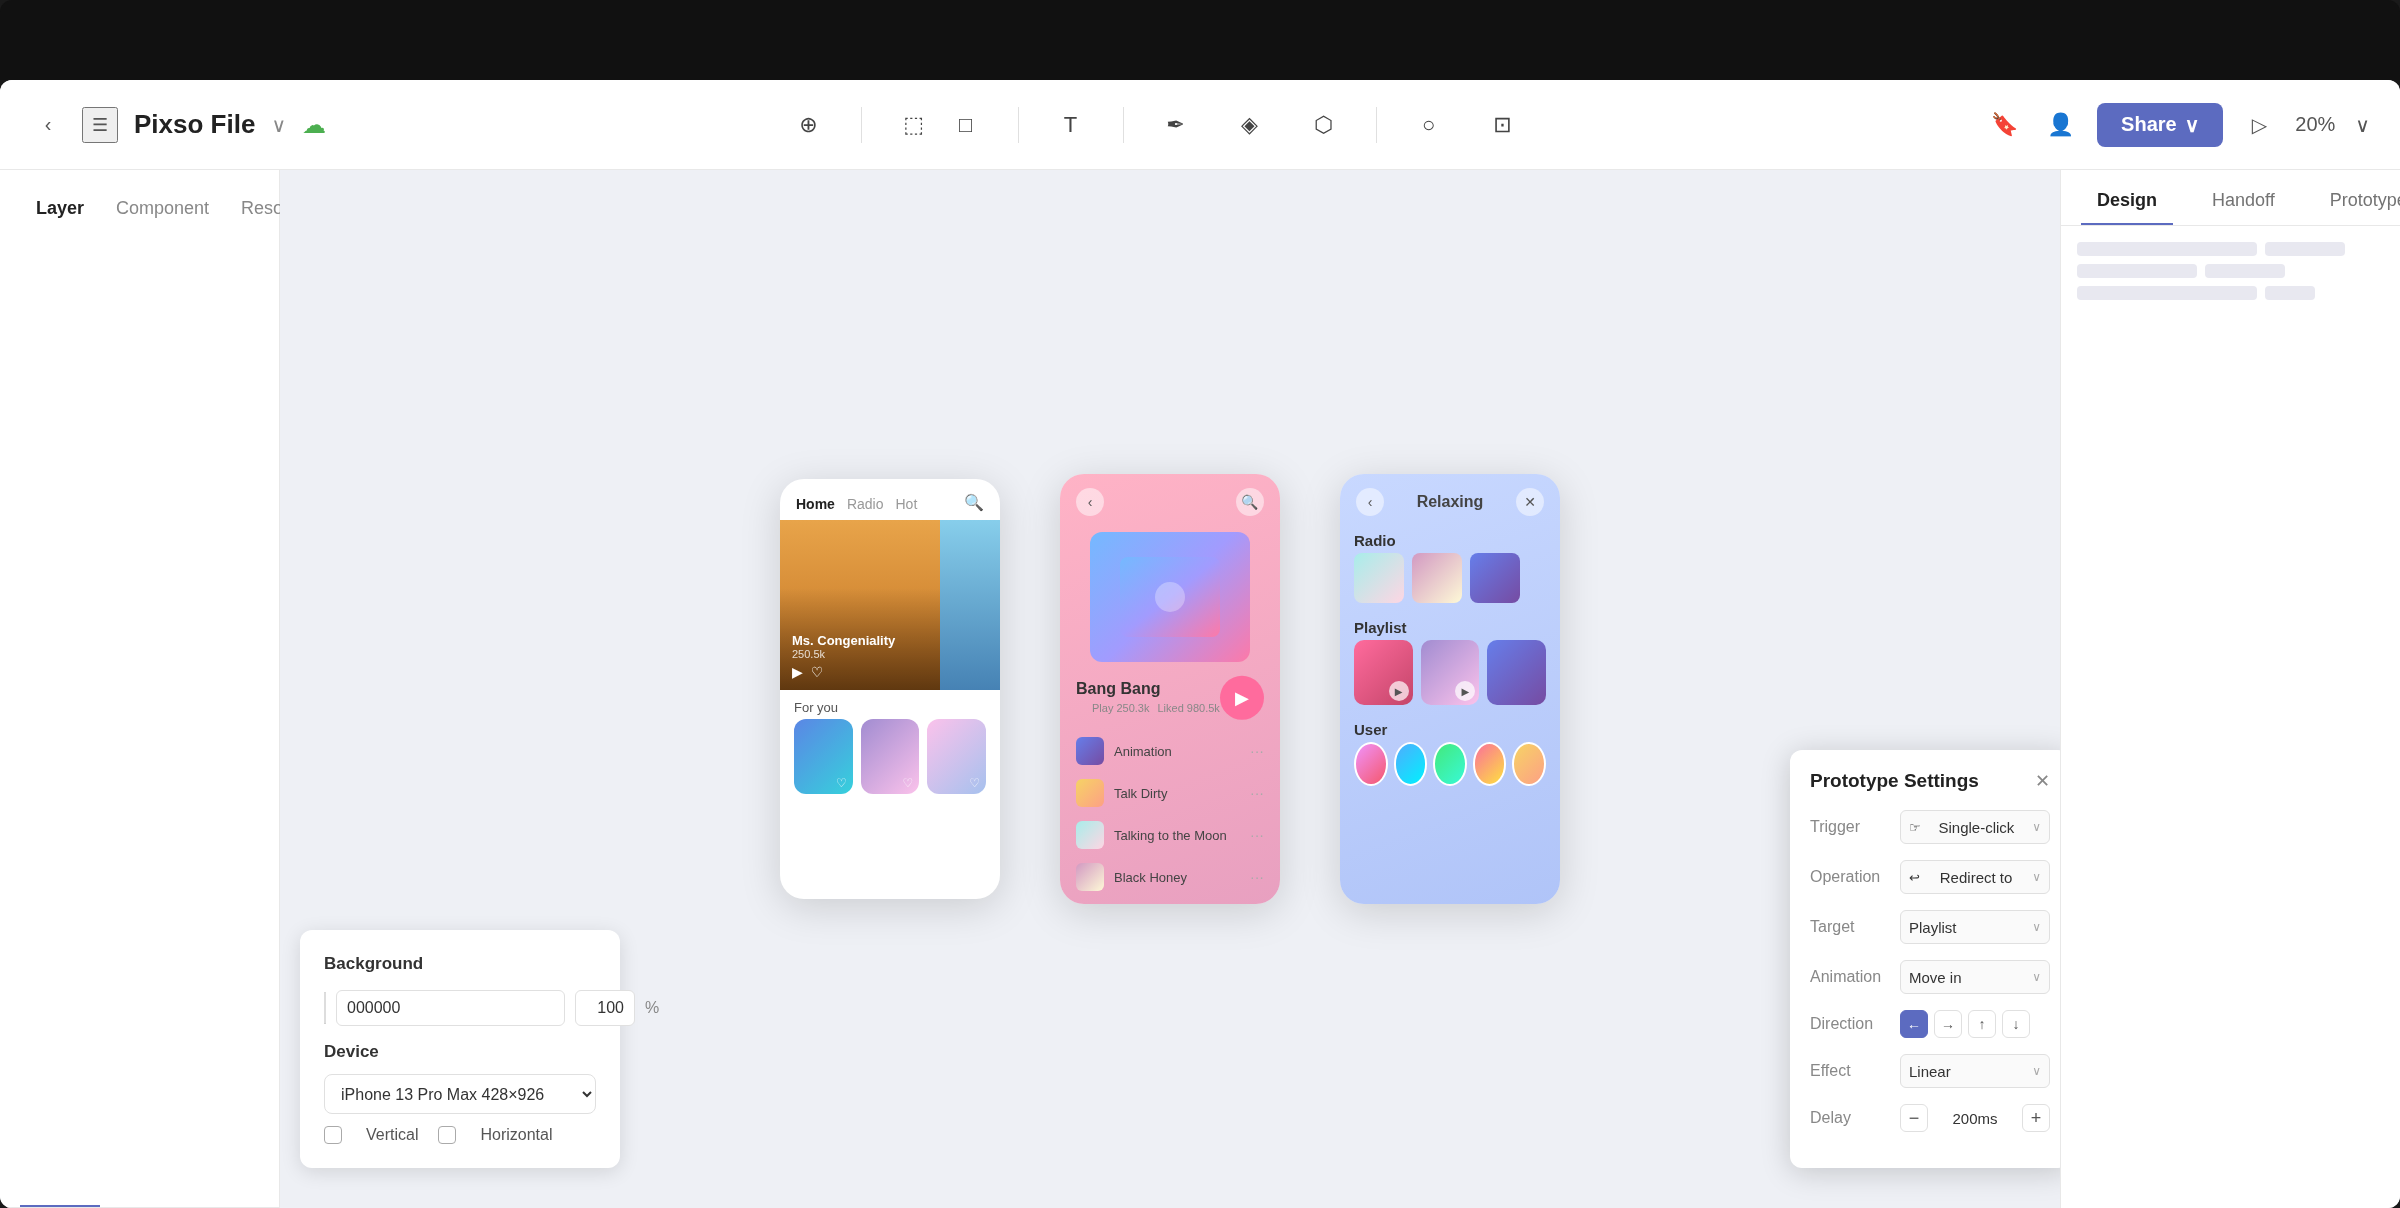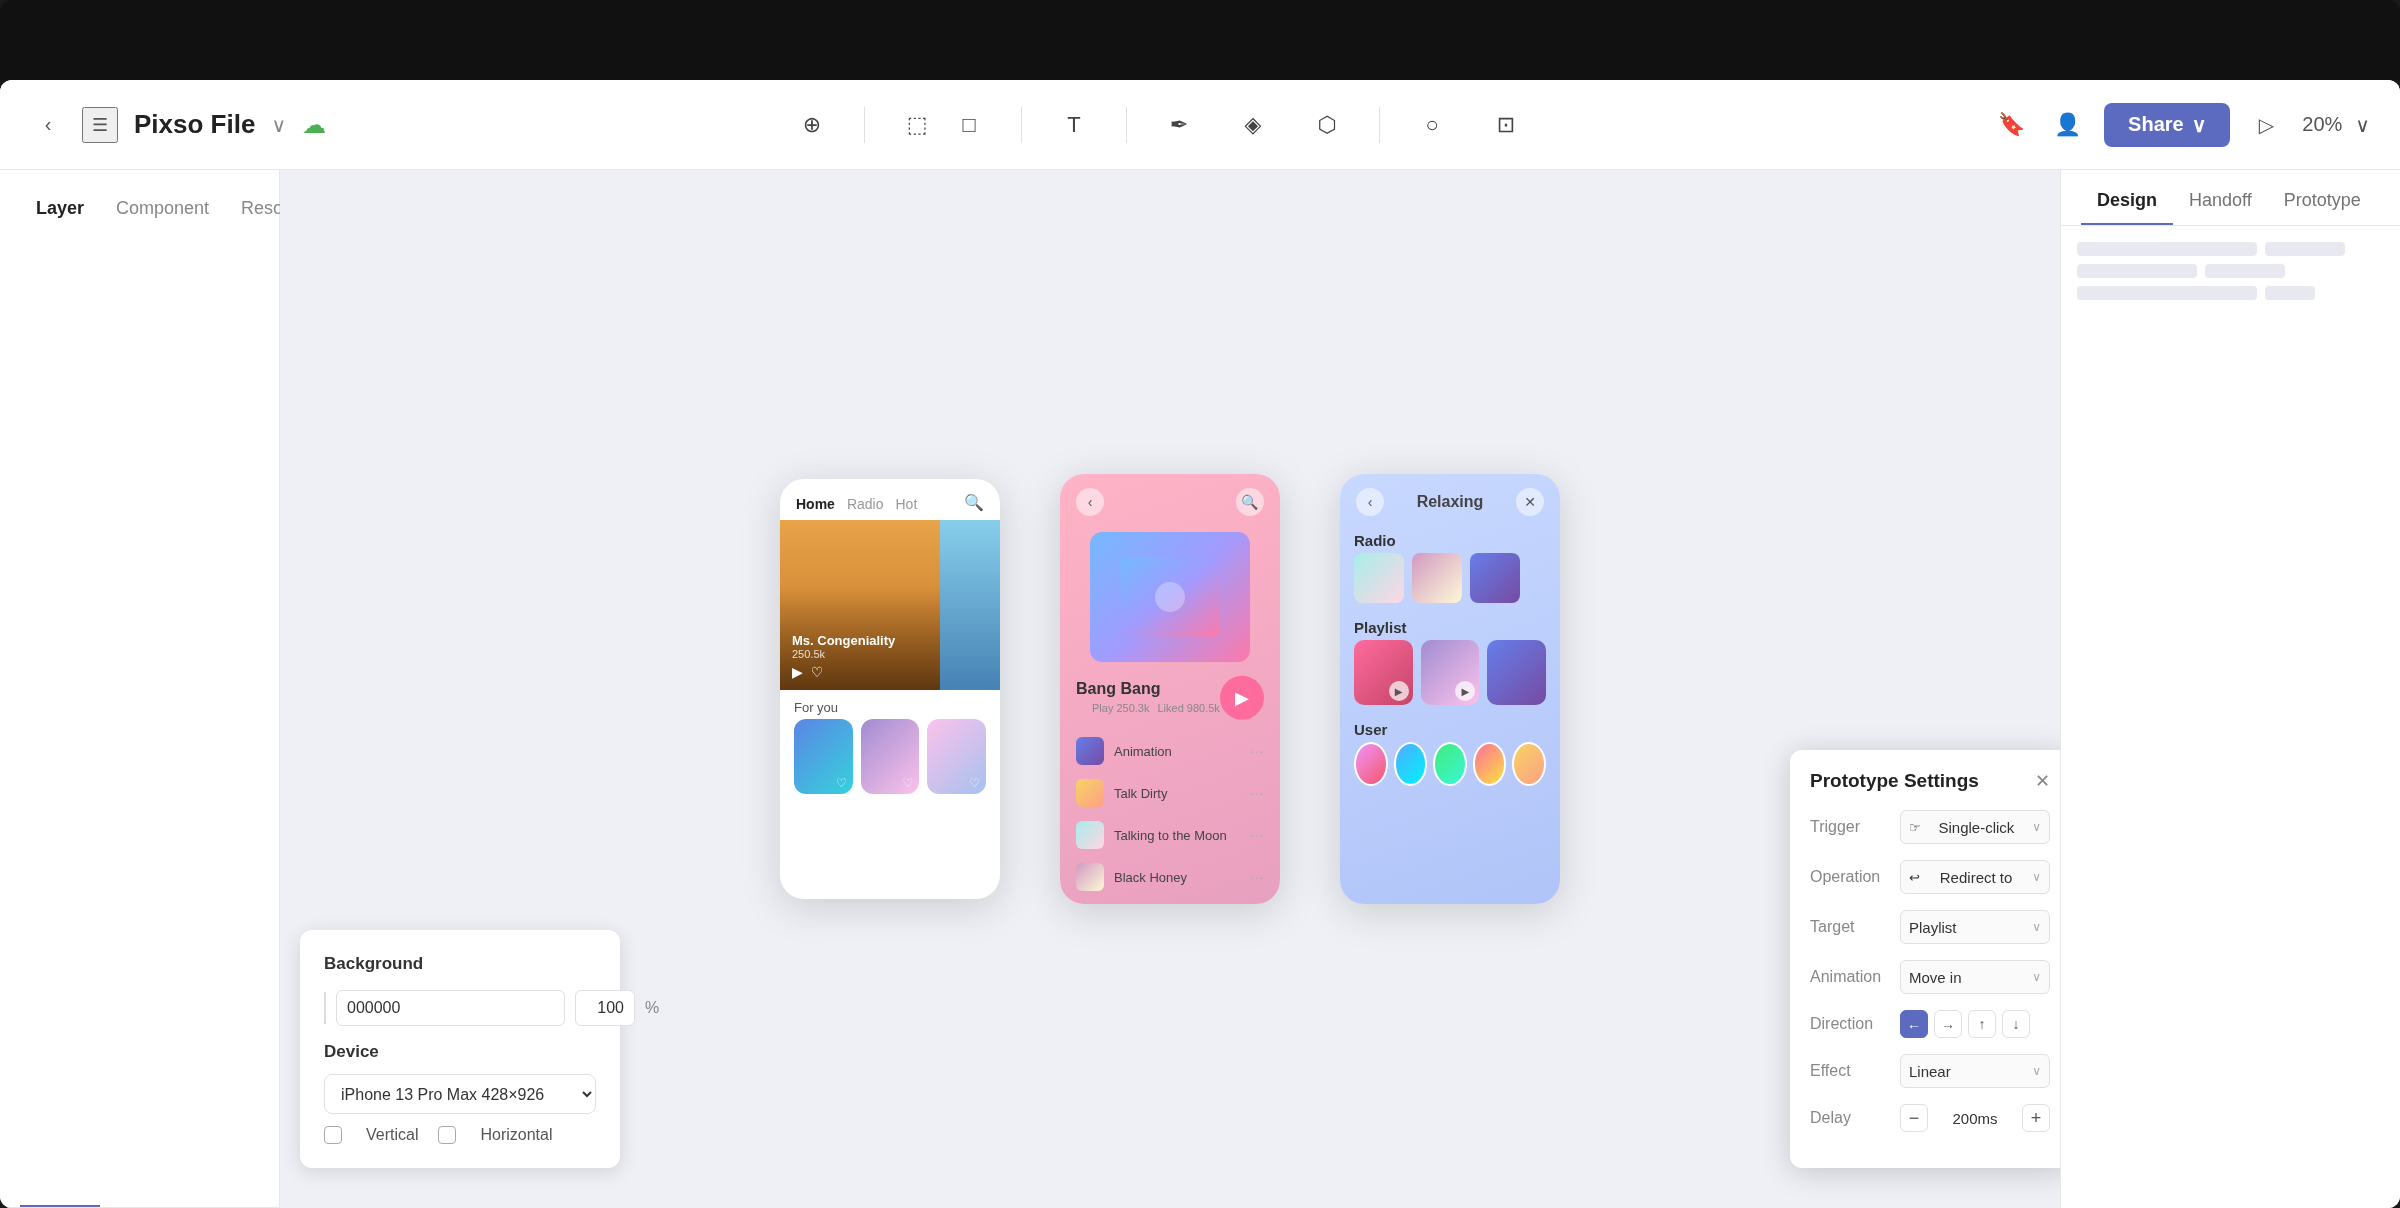--- a/index.html
+++ b/index.html
@@ -24,21 +24,21 @@
 
     .header-center { flex: 1; display: flex; align-items: center; justify-content: center; gap: 30px; }
     .tool-group { display: flex; align-items: center; gap: 8px; }
     .tool-btn { width: 44px; height: 44px; display: flex; align-items: center; justify-content: center; border: none; background: transparent; cursor: pointer; border-radius: 8px; font-size: 22px; color: #444; }
     .tool-divider { width: 1px; height: 36px; background: #e0e0e0; }
 
     .header-right { display: flex; align-items: center; gap: 16px; }
     .icon-btn { width: 40px; height: 40px; display: flex; align-items: center; justify-content: center; border: none; background: transparent; cursor: pointer; font-size: 22px; color: #555; }
     .share-btn { background: #5c6bc0; color: #fff; border: none; border-radius: 8px; padding: 10px 24px; font-size: 20px; font-weight: 600; cursor: pointer; display: flex; align-items: center; gap: 8px; }
     .play-btn { width: 40px; height: 40px; display: flex; align-items: center; justify-content: center; border: none; background: transparent; cursor: pointer; font-size: 20px; color: #555; }
-    .zoom-btn { font-size: 20px; color: #555; cursor: pointer; display: flex; align-items: center; gap: 13px; }
+    .zoom-btn { font-size: 20px; color: #555; cursor: pointer; display: flex; align-items: center; gap: 20px; }
 
     
     .content-area { flex: 1; display: flex; }
 
     
     .left-sidebar { width: 280px; background: #fff; border-right: 1px solid #e8e8e8; display: flex; flex-direction: row; }
     .sidebar-tabs { display: flex; padding: 16px 20px 0; border-bottom: 1px solid #e8e8e8; }
     .sidebar-tab { padding: 12px 16px; font-size: 18px; color: #888; cursor: pointer; border-bottom: 2px solid transparent; }
     .sidebar-tab.active { color: #222; font-weight: 600; border-bottom-color: #5c6bc0; }
 
@@ -132,21 +132,21 @@
     .avatar-2 { background: linear-gradient(135deg, #4facfe, #00f2fe); }
     .avatar-3 { background: linear-gradient(135deg, #43e97b, #38f9d7); }
     .avatar-4 { background: linear-gradient(135deg, #fa709a, #fee140); }
     .avatar-5 { background: linear-gradient(135deg, #f6d365, #fda085); }
 
     
     .arrow-svg { position: absolute; pointer-events: none; }
 
     
     .right-panel { width: 340px; background: #fff; border-left: 1px solid #e8e8e8; display: flex; flex-direction: column; }
-    .right-panel-tabs { display: flex; padding: 0 20px; border-bottom: 1px solid #e8e8e8; height: 56px; align-items: flex-end; }
+    .right-panel-tabs { display: flex; padding: 0 20px; border-bottom: 1px solid #e8e8e8; height: 56px; align-items: flex-end; gap: 23px; }
     .right-tab { padding: 12px 16px; font-size: 18px; color: #737373; cursor: pointer; border-bottom: 2px solid transparent; }
     .right-tab.active { color: #222; font-weight: 700; border-bottom-color: #5c6bc0; }
 
     .right-panel-content { flex: 1; padding: 16px; display: flex; flex-direction: column; gap: 8px; overflow-y: auto; }
     .rp-skeleton-row { display: flex; gap: 8px; align-items: center; }
     .rp-skeleton { height: 14px; background: #e8e8f0; border-radius: 4px; }
     .rp-skeleton.long { width: 180px; }
     .rp-skeleton.short { width: 80px; }
     .rp-skeleton.med { width: 120px; }
 

